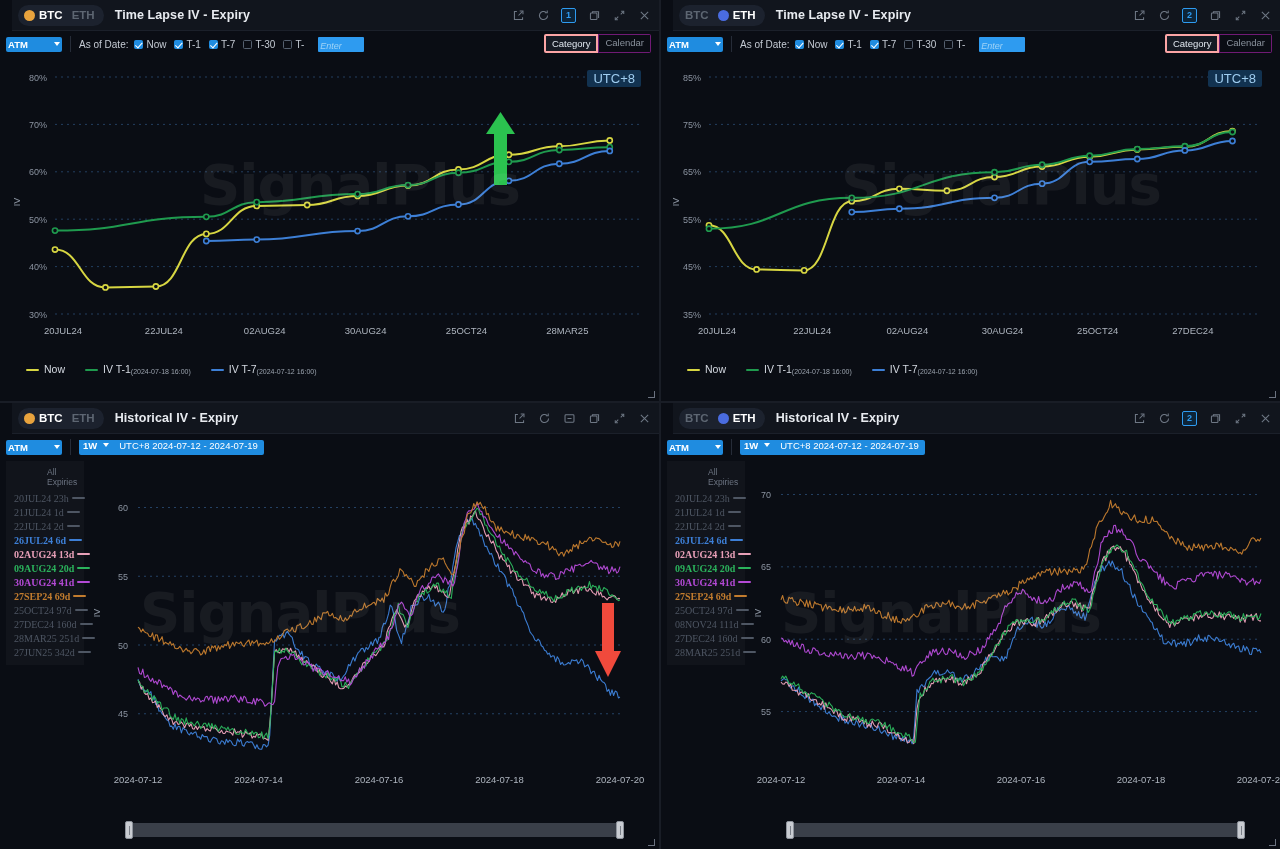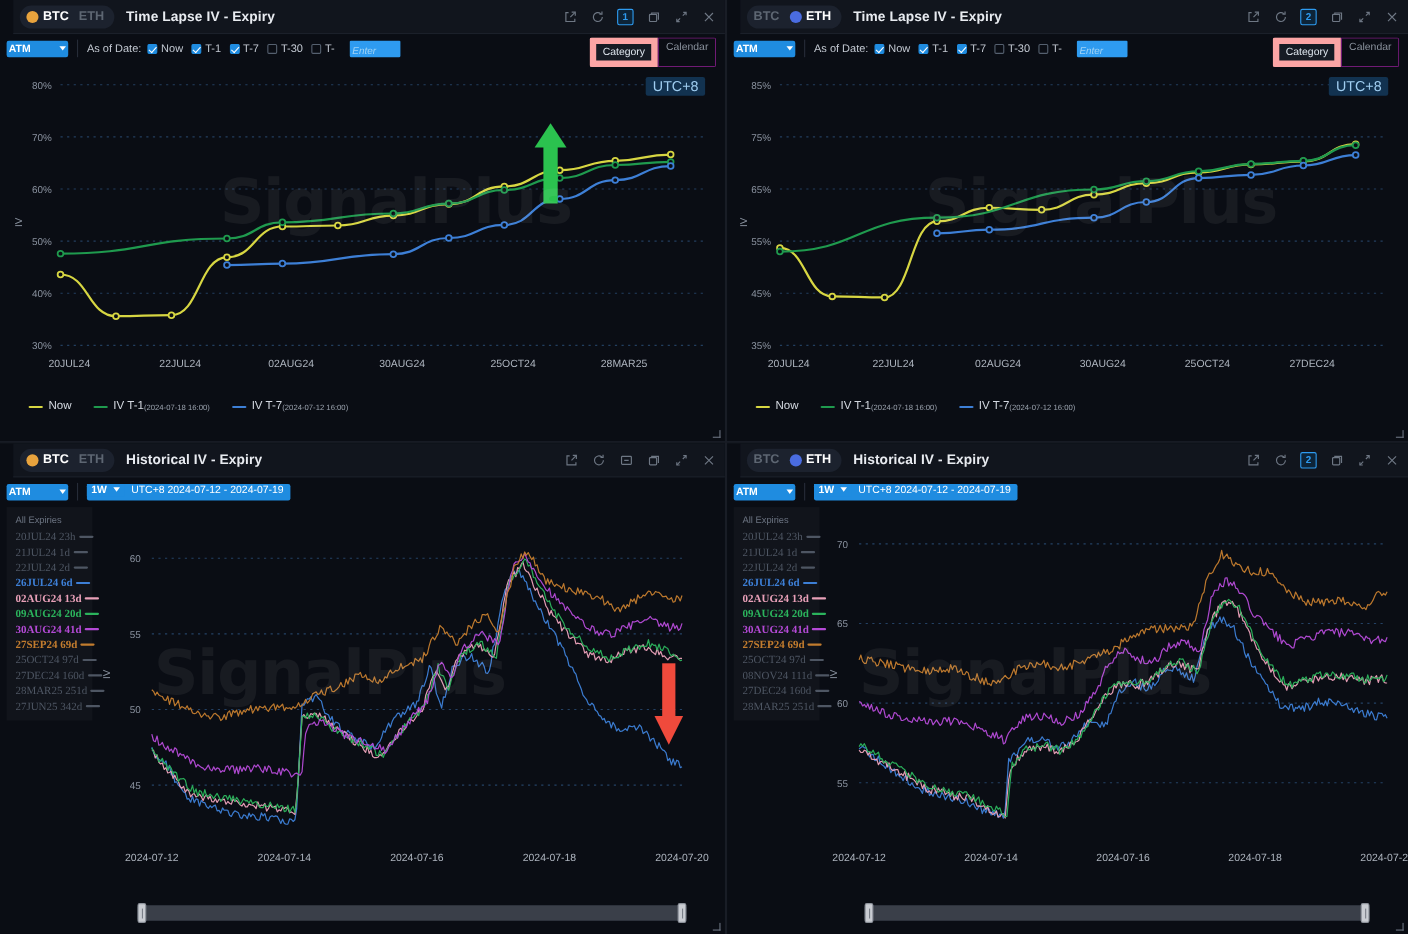--- a/index.html
+++ b/index.html
@@ -40,21 +40,21 @@
   .ck{display:flex;align-items:center;font-size:10px;color:#c4cad3;gap:3px;}
   .box{width:9px;height:9px;border:1px solid #55606f;border-radius:1.5px;box-sizing:border-box;display:inline-block;position:relative;}
   .box.on{background:#1f8ce0;border-color:#1f8ce0;}
   .box.on:after{content:"";position:absolute;left:2px;top:0px;width:3px;height:5.5px;
       border:solid #fff;border-width:0 1.4px 1.4px 0;transform:rotate(42deg);}
   .tinput{width:42px;height:13px;background:#2e9bf0;border:none;border-radius:1px;margin-left:11px;}
   .tinput::placeholder{color:#9fd3f6;font-size:9px;font-style:italic;}
   .segs{position:absolute;right:8px;top:3px;display:flex;border-radius:2px;overflow:hidden;}
   .seg{font-size:9.5px;padding:2px 6px;color:#7c8characters;}
   .seg{color:#8a929d;border:1px solid #701a75;}
-  .seg.on{color:#dfe6ee;border:6px solid #fca5a5;background:#161b24;text-align:right;}
+  .seg.on{color:#dfe6ee;border:2px solid #fca5a5;background:#161b24;text-align:right;}
   .rangepill{background:#1f8ce0;color:#fff;font-size:9.5px;height:15px;display:flex;align-items:flex-start;
              padding:0 6px 0 0;border-radius:2px;}
   .rangepill .wsel{background:#1f8ce0;display:flex;align-items:center;padding:0 4px;font-weight:bold;}
   .rangetxt{padding-left:6px;font-size:9.5px;}
 
   
   .chartwrap{position:absolute;left:0;right:0;top:52px;bottom:0;}
   .bl .chartwrap,.br .chartwrap{top:52px;}
   svg.chart{display:block;}
   .wm{position:absolute;font-size:56px;font-weight:bold;color:#ffffff;opacity:.055;
@@ -62,21 +62,21 @@
   .utc{position:absolute;background:#123250;color:#9fcdf0;font-size:13px;padding:1px 6px;border-radius:2px;}
 
   
   .legend{position:absolute;left:26px;bottom:26px;display:flex;align-items:center;gap:20px;}
   .lg{display:flex;align-items:flex-end;font-size:10.5px;color:#d4d9e1;}
   .lg .ln{width:13px;height:2px;margin-right:5px;margin-bottom:4px;border-radius:1px;}
   .lg .sub{font-size:7px;color:#9aa2ad;margin-left:0px;}
 
   
   .explist{position:absolute;left:6px;top:58px;width:78px;background:#11141b;padding:4px 0 6px 0;}
-  .exphdr{font-size:8.5px;color:#6b7381;padding:2px 0 4px 8px;}
+  .exphdr{font-size:8.5px;color:#6b7381;padding:2px 0 4px 8px;margin-left:33px;}
   .exprow{display:flex;align-items:center;justify-content:space-between;padding:1.5px 5px 1.5px 8px;font-size:10px;font-family:Liberation Serif, serif;}
   .exprow .nm{white-space:nowrap;}
   .exprow .sw{width:13px;height:2px;border-radius:1px;flex:none;margin-left:3px;}
   .exprow.off .nm{color:#4e5663;}
   .exprow.off .sw{background:#4e5663;height:1.5px;}
 
   
   .sbar{position:absolute;bottom:12px;height:14px;background:#3a3f49;border-radius:2px;}
   .sbar .handle{position:absolute;top:-2px;width:8px;height:18px;background:#c9ccd2;border-radius:2px;
                 border:1px solid #8e939c;box-sizing:border-box;}

